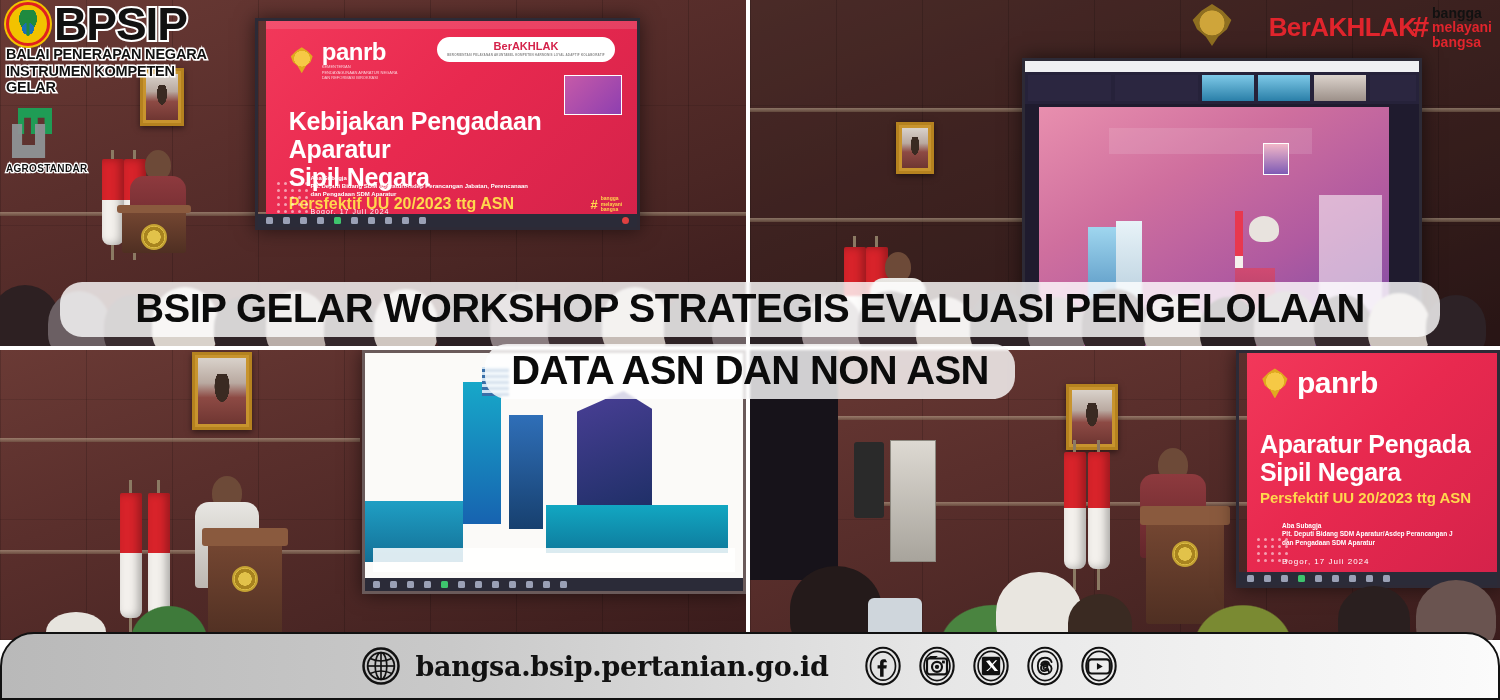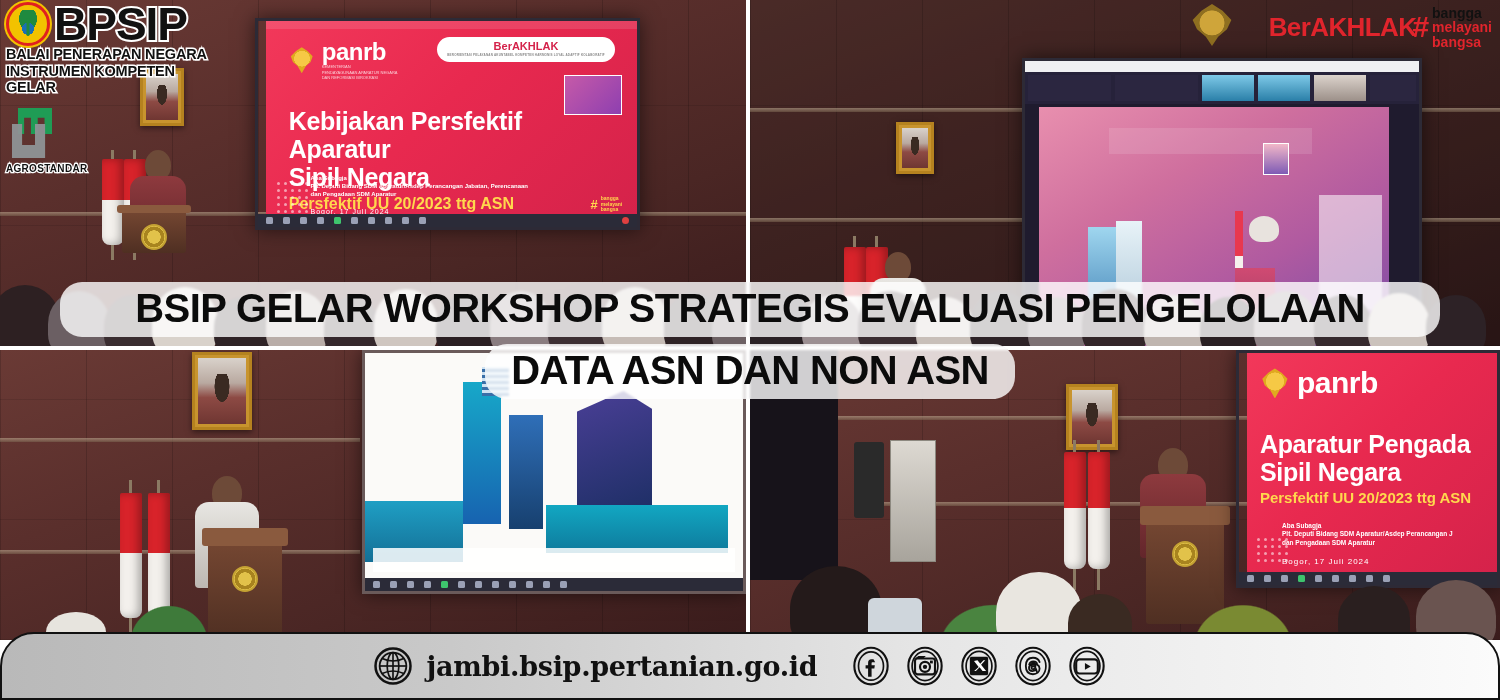--- a/index.html
+++ b/index.html
@@ -245,21 +245,21 @@
           <div class="panrb">
             <div class="garuda"></div>
             <div>
               <div class="panrb-word" style="font-size:24px;">panrb</div>
               <div class="panrb-sub">KEMENTERIAN</div>
               <div class="panrb-sub">PENDAYAGUNAAN APARATUR NEGARA</div>
               <div class="panrb-sub">DAN REFORMASI BIROKRASI</div>
             </div>
           </div>
 
-          <h1 style="font-size:25px;">Kebijakan Persfektif Aparatur</h1>
+          <h1 style="font-size:25px;">Kebijakan Pengadaan Aparatur</h1>
           <h1 style="font-size:25px;margin-top:0;">Sipil Negara</h1>
           <h2 style="font-size:16px;">Persfektif UU 20/2023 ttg ASN</h2>
 
           <div class="byline" style="font-size:6px;">
             <div>Aba Subagja</div>
             <div>Plt. Deputi Bidang SDM Aparatur/Asdep Perancangan Jabatan, Perencanaan</div>
             <div>dan Pengadaan SDM Aparatur</div>
           </div>
           <div class="city" style="font-size:7px;">Bogor, 17 Juli 2024</div>
 
@@ -635,21 +635,21 @@
     <svg class="ficon" viewBox="0 0 48 48">
       <circle cx="24" cy="24" r="21" fill="none" stroke="#111" stroke-width="3"></circle>
       <circle cx="24" cy="24" r="16" fill="none" stroke="#111" stroke-width="2.2"></circle>
       <ellipse cx="24" cy="24" rx="7" ry="16" fill="none" stroke="#111" stroke-width="2"></ellipse>
       <line x1="8" y1="24" x2="40" y2="24" stroke="#111" stroke-width="2"></line>
       <path d="M11 15 Q24 21 37 15" fill="none" stroke="#111" stroke-width="2"></path>
       <path d="M11 33 Q24 27 37 33" fill="none" stroke="#111" stroke-width="2"></path>
       <line x1="24" y1="8" x2="24" y2="40" stroke="#111" stroke-width="2"></line>
     </svg>
 
-    <div class="ftext">jambi.bsip.pertanian.go.id</div>
+    <div class="ftext">bangsa.bsip.pertanian.go.id</div>
     <div class="fgap"></div>
 
     <svg class="ficon" viewBox="0 0 48 48">
       <ellipse cx="24" cy="24" rx="20" ry="22" fill="none" stroke="#111" stroke-width="2.5"></ellipse>
       <ellipse cx="24" cy="24" rx="15" ry="17" fill="none" stroke="#111" stroke-width="2"></ellipse>
       <path d="M27 16h-2.5c-2.6 0-4 1.6-4 4.2V23h-3v4h3v10h4.2V27h3.3l.6-4h-3.9v-2.2c0-.9.3-1.3 1.3-1.3H29z" fill="#111"></path>
     </svg>
 
     <svg class="ficon" viewBox="0 0 48 48">
       <ellipse cx="24" cy="24" rx="20" ry="22" fill="none" stroke="#111" stroke-width="2.5"></ellipse>

